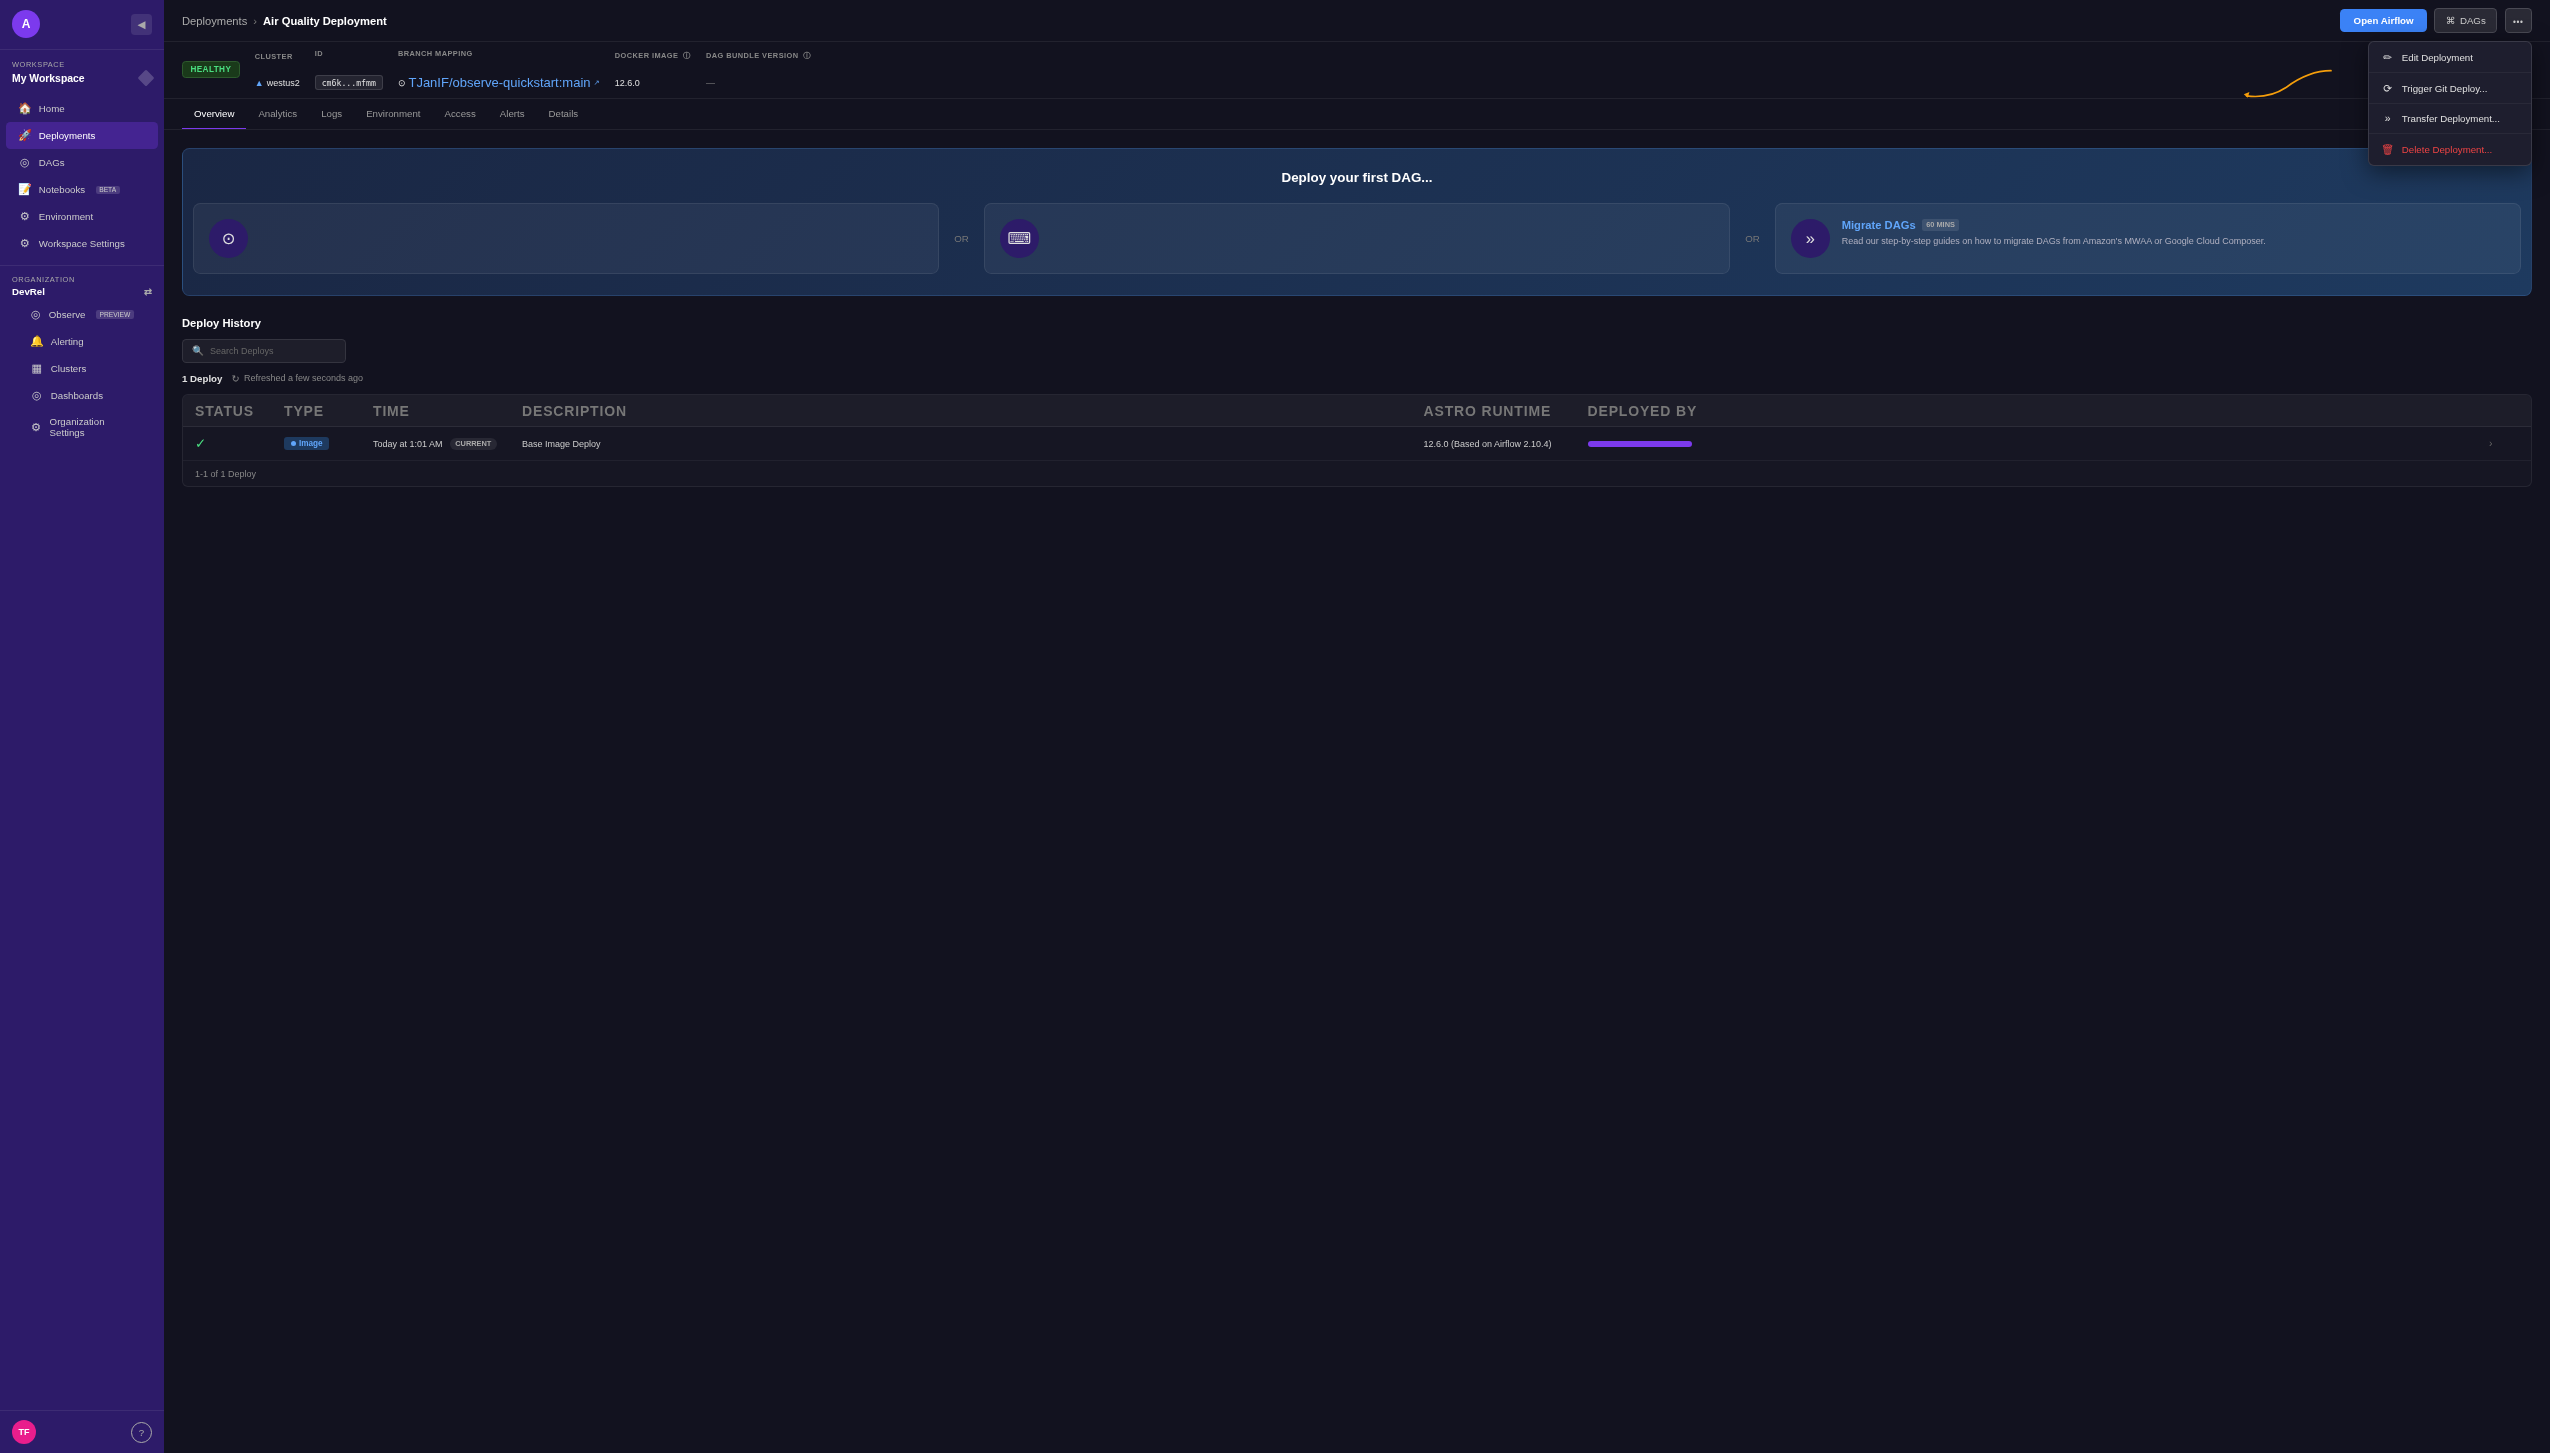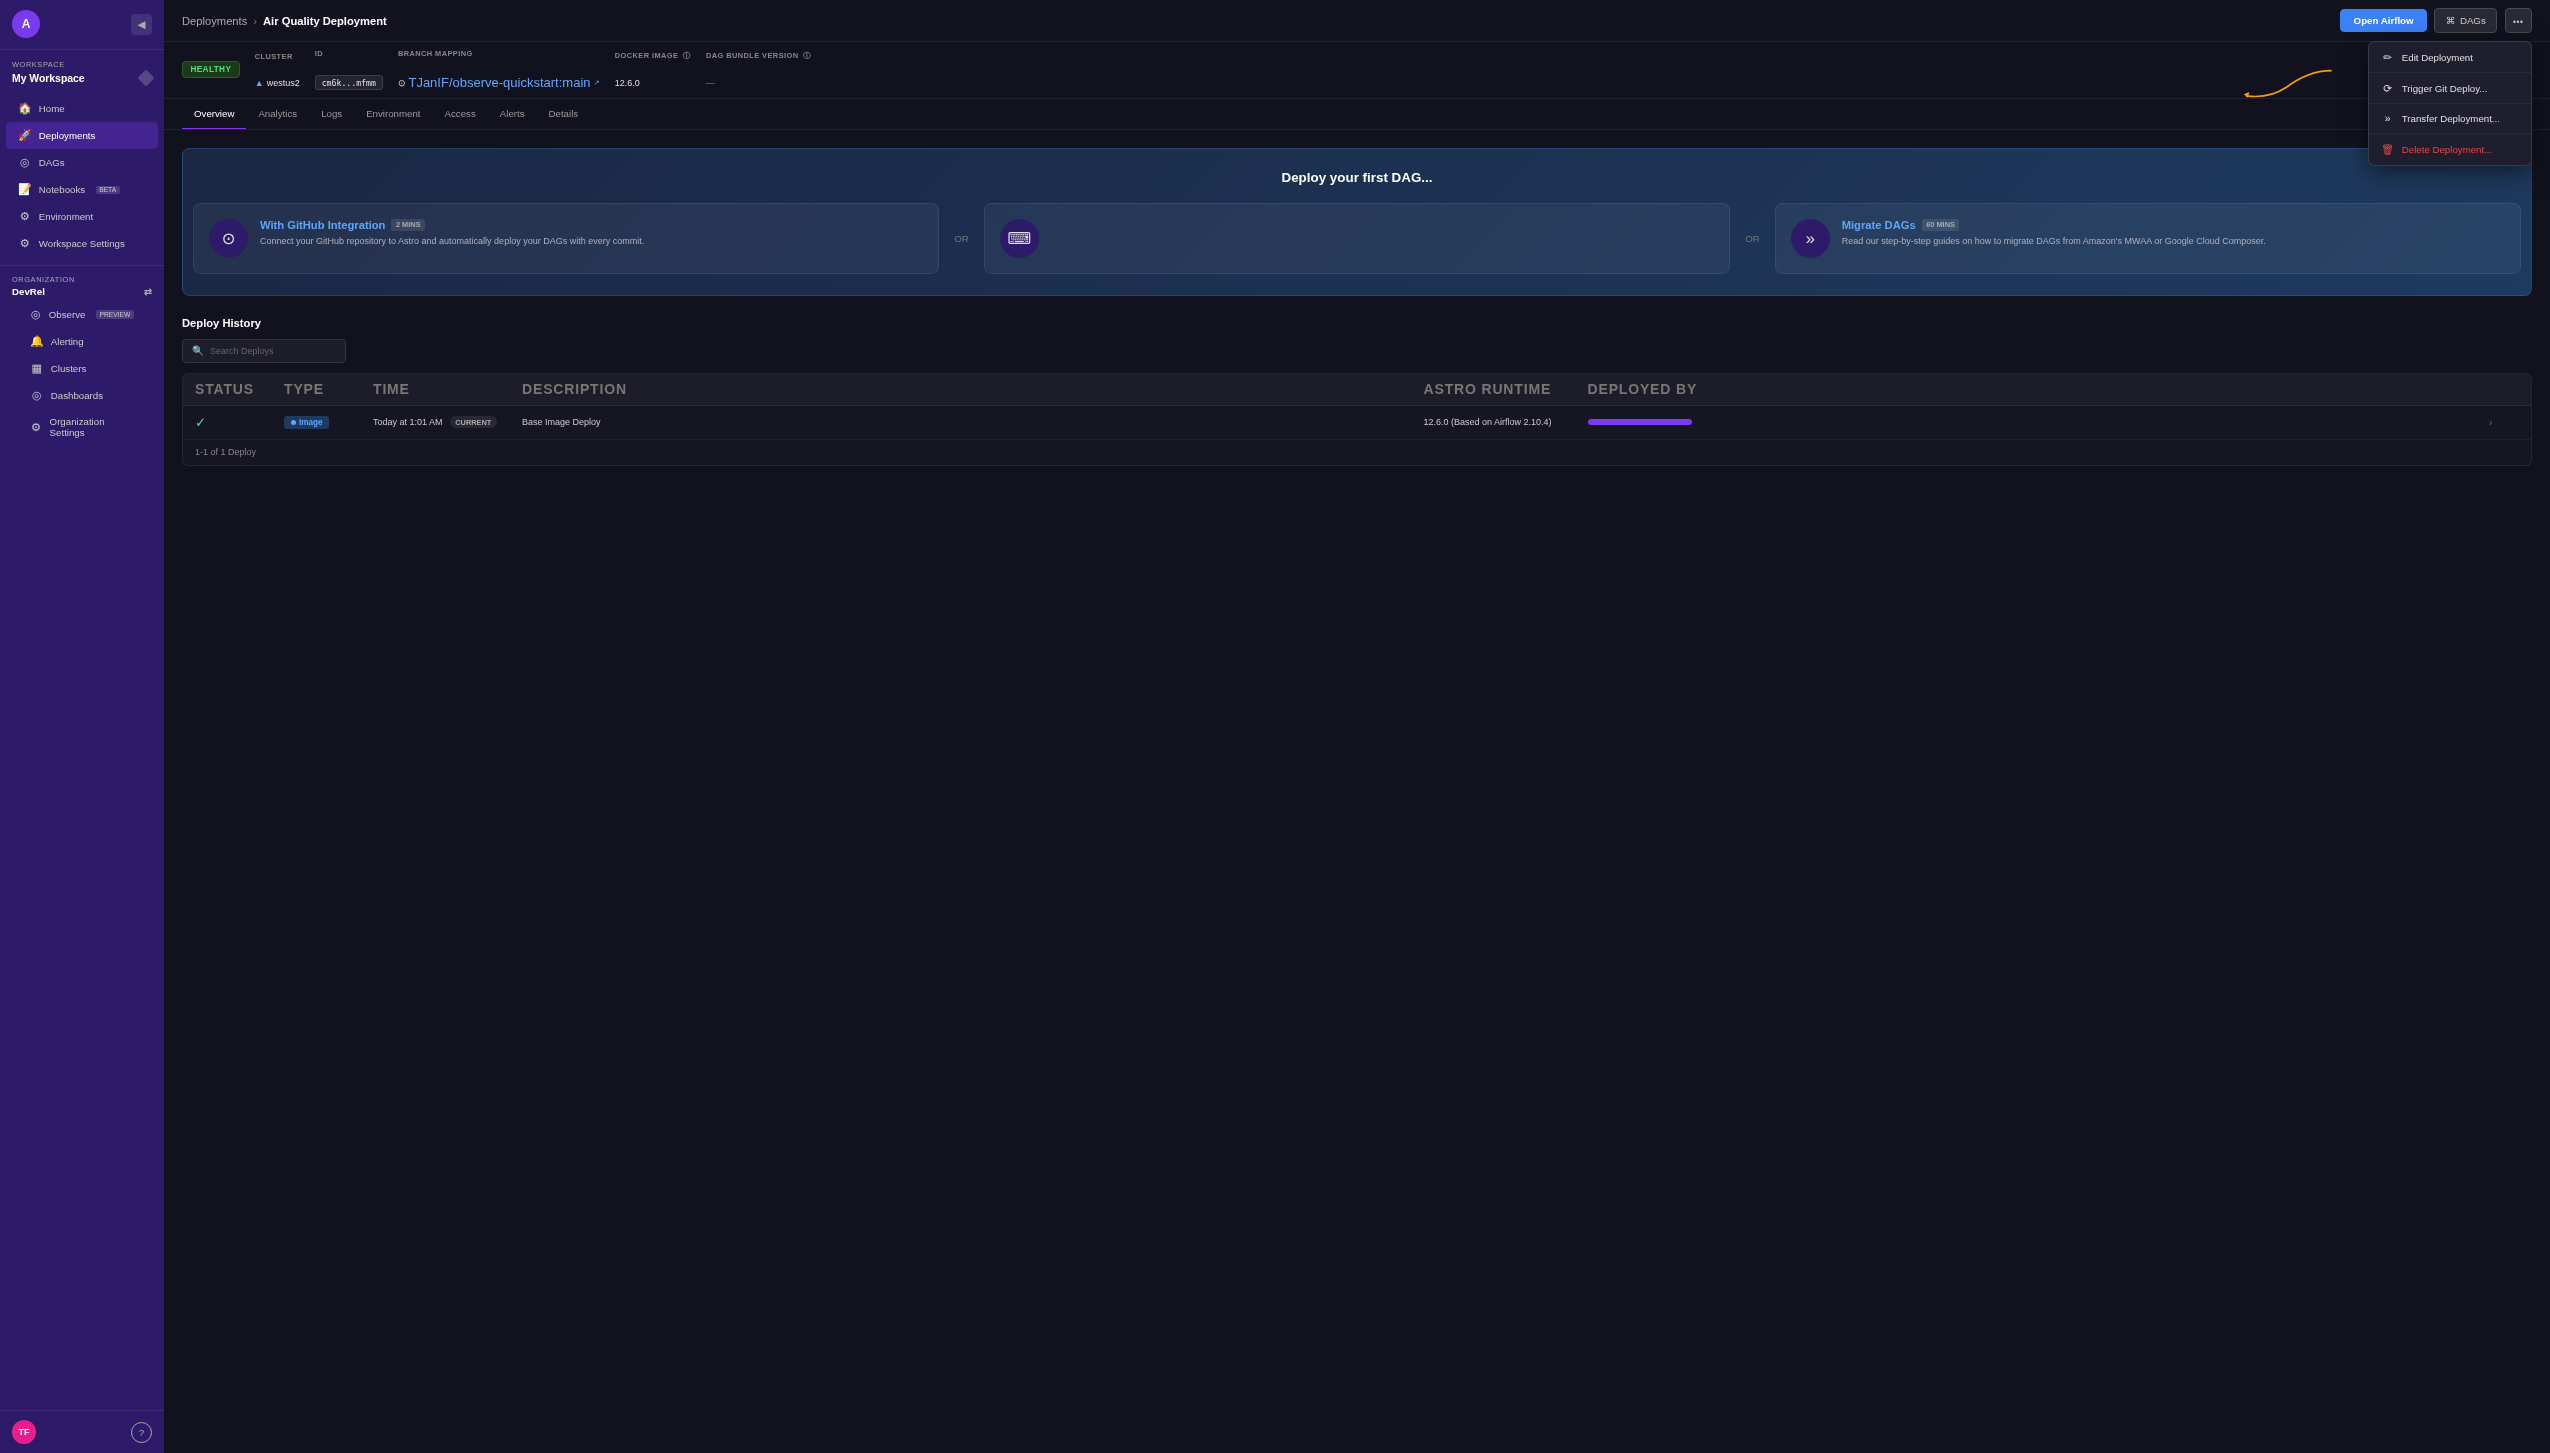--- a/index.html
+++ b/index.html
@@ -552,27 +552,20 @@
   </div>
 
   <div class="content">
 
     <div class="deploy-banner">
       <div class="deploy-banner-title">Deploy your first DAG...</div>
       <div class="deploy-cards">
 
         <div class="deploy-card">
           <div class="deploy-card-icon">⊙</div>
-          <div class="deploy-card-content">
-            <div class="deploy-card-header">
-              <span class="deploy-card-title">With GitHub Integration</span>
-              <span class="time-badge">2 MINS</span>
-            </div>
-            <div class="deploy-card-desc">Connect your GitHub repository to Astro and automatically deploy your DAGs with every commit.</div>
-          </div>
         </div>
 
         <div class="or-divider">OR</div>
 
         <div class="deploy-card">
           <div class="deploy-card-icon">⌨</div>
         </div>
 
         <div class="or-divider">OR</div>
 
@@ -590,20 +583,27 @@
       </div>
     </div>
 
     <div class="section-title">Deploy History</div>
 
     <div class="search-bar">
       <span class="search-icon-char">🔍</span>
       <input type="text" placeholder="Search Deploys" style="">
     </div>
 
+    <div class="deploy-count-row">
+      <span class="deploy-count">1 Deploy</span>
+      <div class="refresh-indicator">
+        <span class="refresh-icon">↻</span>
+        <span>Refreshed a few seconds ago</span>
+      </div>
+    </div>
 
     <div class="table-container">
       <div class="table-header">
         <div class="th">STATUS</div>
         <div class="th">TYPE</div>
         <div class="th">TIME</div>
         <div class="th">DESCRIPTION</div>
         <div class="th">ASTRO RUNTIME</div>
         <div class="th">DEPLOYED BY</div>
         <div class="th"></div>

